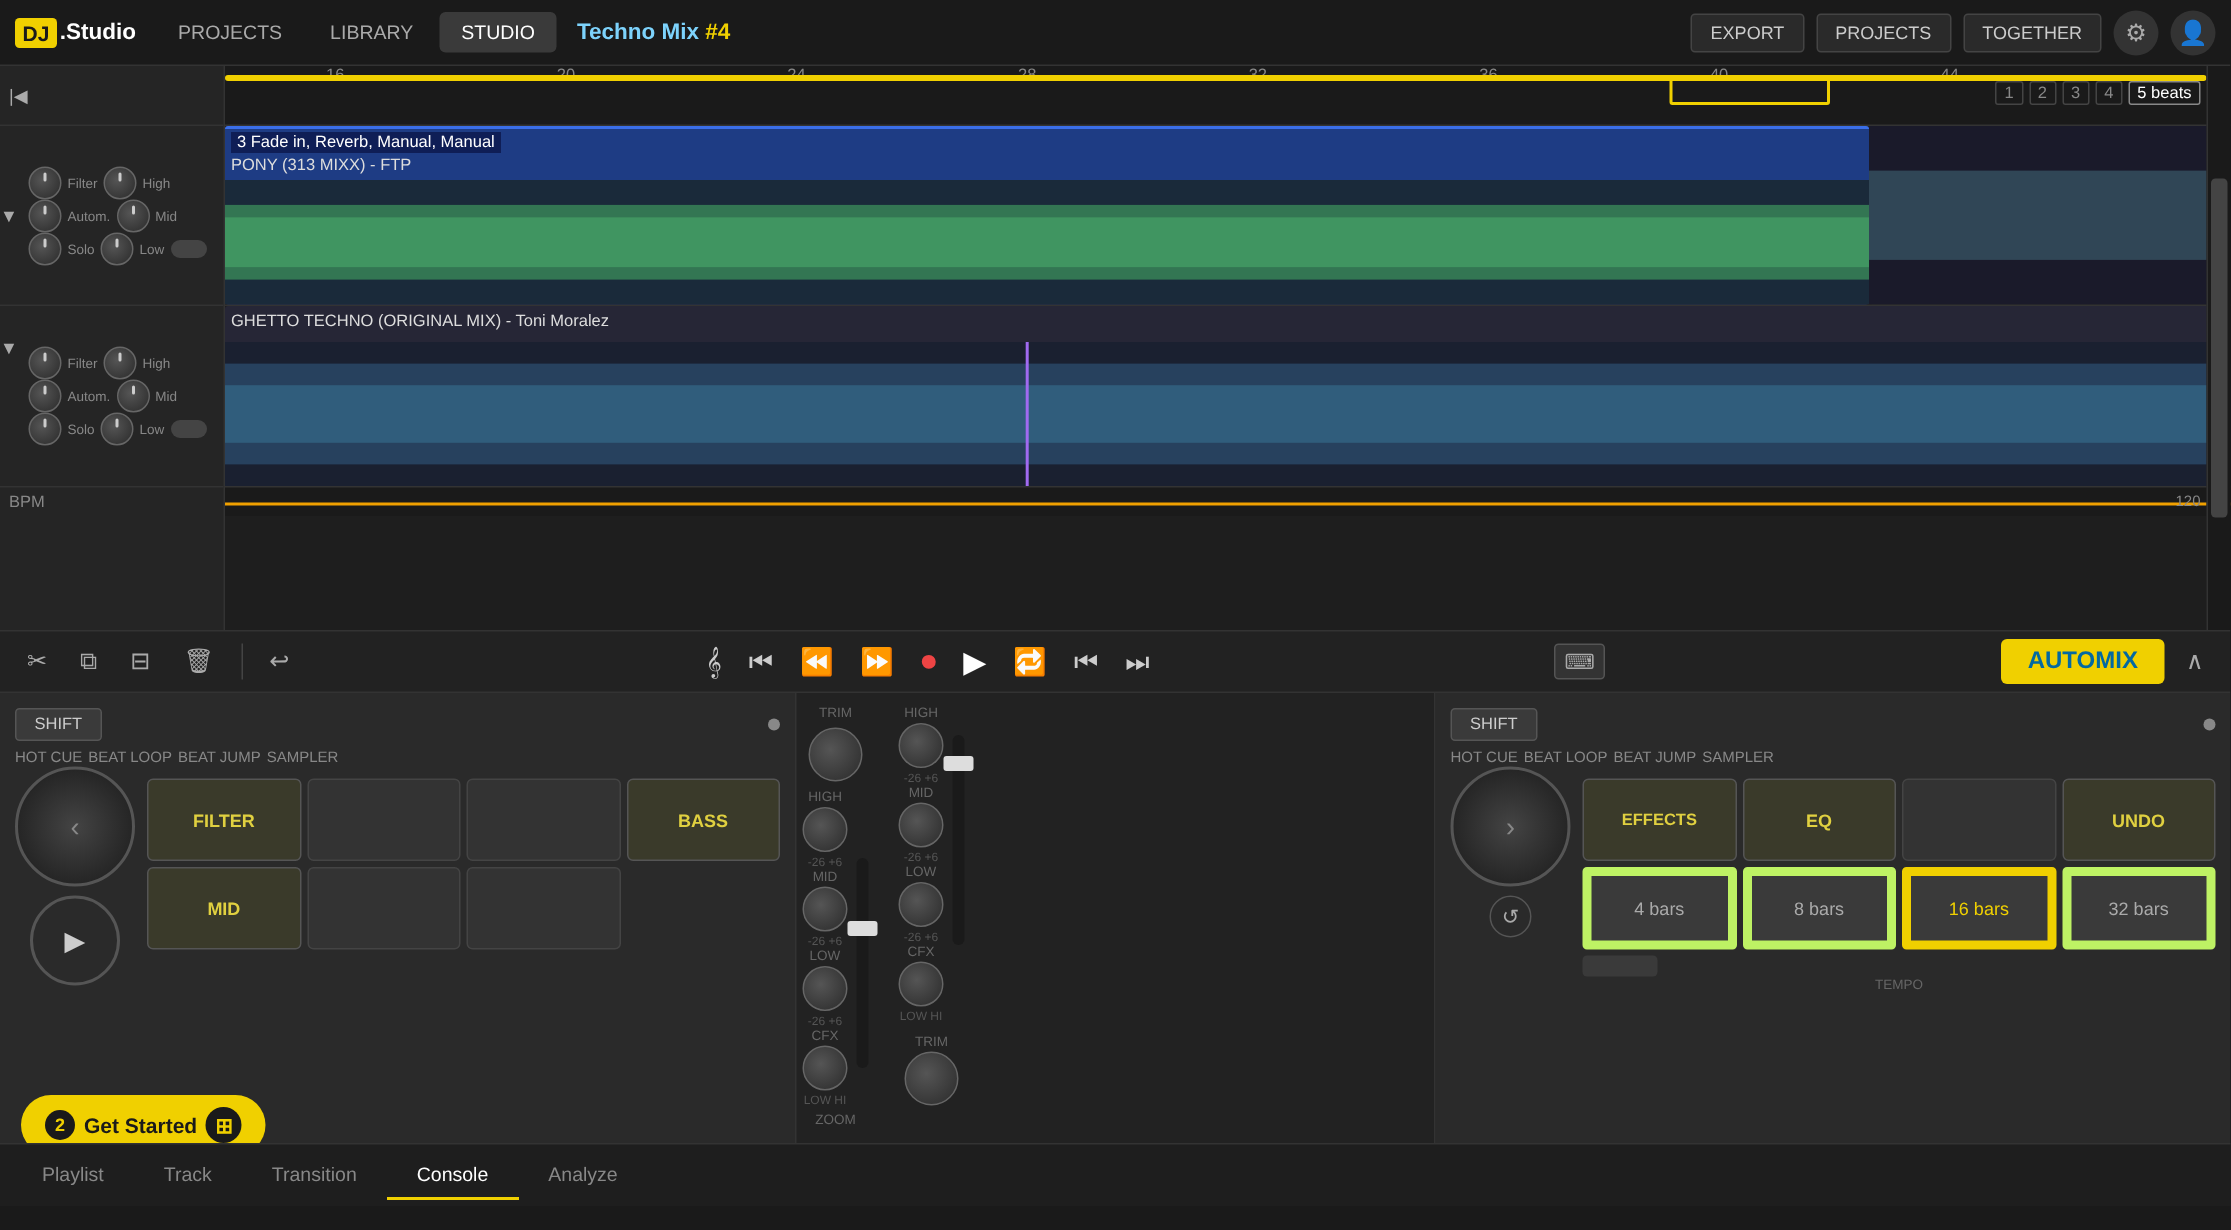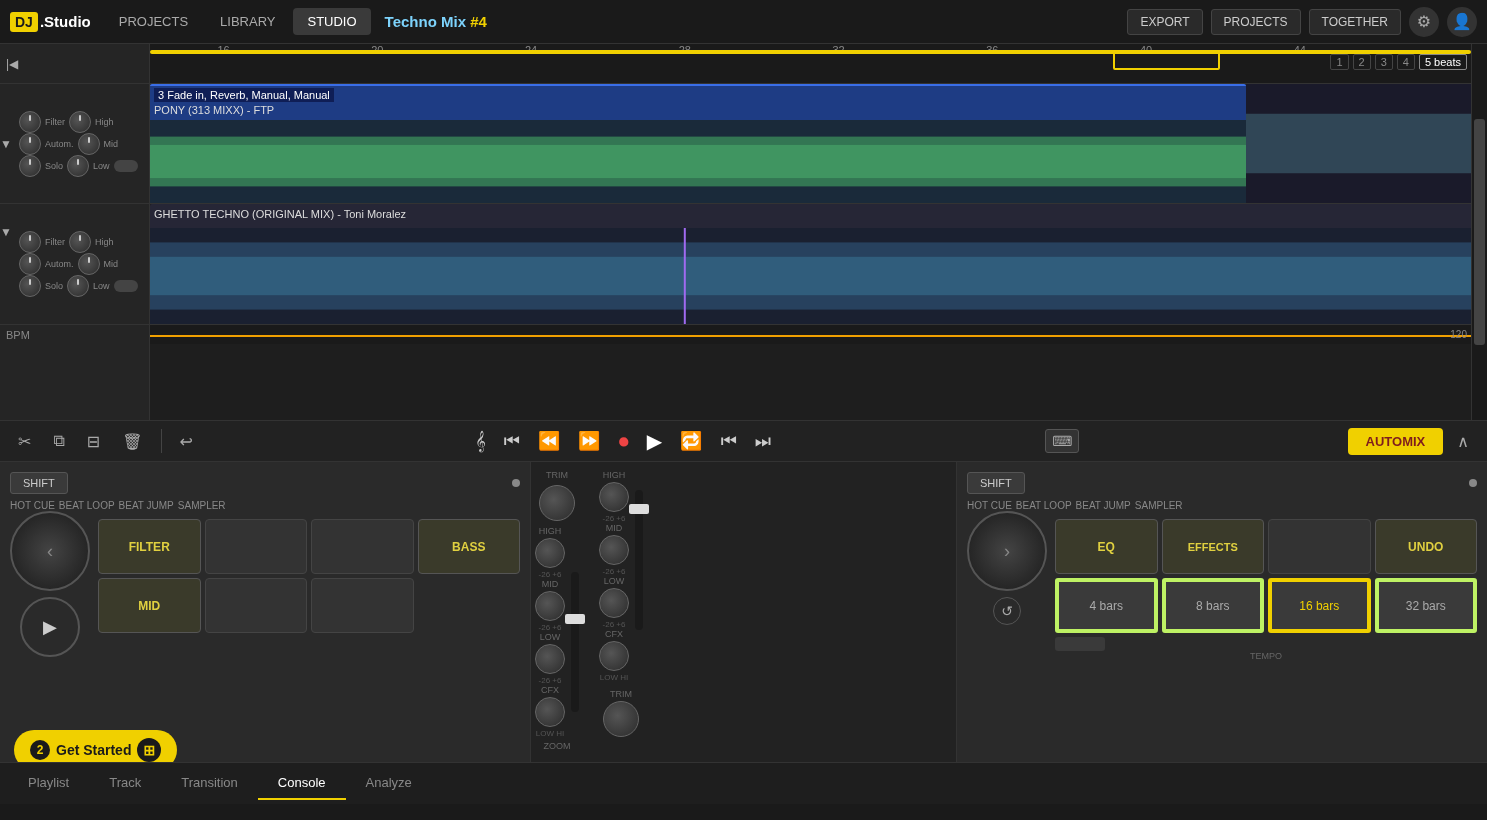--- a/index.html
+++ b/index.html
@@ -273,24 +273,24 @@
       border: none;
       color: #ccc;
       font-size: 18px;
       cursor: pointer;
       padding: 4px 6px;
     }
     .trans-btn.record { color: #e44; font-size: 20px; }
     .trans-btn.play { color: #fff; font-size: 20px; }
     .automix-btn {
       background: #f0d000;
-      color: #7f1d1d;
+      color: #0369a1;
       border: none;
       font-weight: bold;
-      font-size: 13px;
+      font-size: 16px;
       padding: 6px 18px;
       border-radius: 4px;
       cursor: pointer;
       margin-left: auto;
     }
     .keyboard-icon {
       background: #333;
       border: 1px solid #555;
       color: #aaa;
       font-size: 14px;
@@ -414,21 +414,21 @@
     .loop-btn {
       background: #2a2a2a;
       border: 1px solid #555;
       border-radius: 50%;
       width: 28px; height: 28px;
       display: flex; align-items: center; justify-content: center;
       color: #aaa; font-size: 14px; cursor: pointer;
     }
     .bar-btn {
       background: #3a3a3a;
-      border: 4px solid #bef264;
+      border: 6px solid #bef264;
       color: #aaa;
       font-size: 11px;
       padding: 3px 8px;
       cursor: pointer;
       border-radius: 3px;
     }
     .bar-btn.active-bar {
       border-color: #f0d000;
       color: #f0d000;
     }
@@ -892,22 +892,22 @@
       <span class="deck-btn-label">BEAT JUMP</span>
       <span class="deck-btn-label">SAMPLER</span>
     </div>
     <div class="deck-left-layout">
       <div class="jog-column">
         <div class="jog-wheel">›</div>
         <div class="loop-btn">↺</div>
       </div>
       <div class="controls-column">
         <div class="pad-grid">
+          <div class="pad" style="font-size:11px;">EFFECTS</div>
           <div class="pad">EQ</div>
-          <div class="pad" style="font-size:11px;">EFFECTS</div>
           <div class="pad inactive"></div>
           <div class="pad">UNDO</div>
           <div class="bar-btn" style="display:flex;align-items:center;justify-content:center;height:55px;font-size:12px;">4 bars</div>
           <div class="bar-btn" style="display:flex;align-items:center;justify-content:center;height:55px;font-size:12px;">8 bars</div>
           <div class="bar-btn active-bar" style="display:flex;align-items:center;justify-content:center;height:55px;font-size:12px;">16 bars</div>
           <div class="bar-btn" style="display:flex;align-items:center;justify-content:center;height:55px;font-size:12px;">32 bars</div>
         </div>
         <div style="text-align:right;margin-top:4px;">
           <div class="vol-fader"></div>
           <div class="mixer-label">TEMPO</div>

